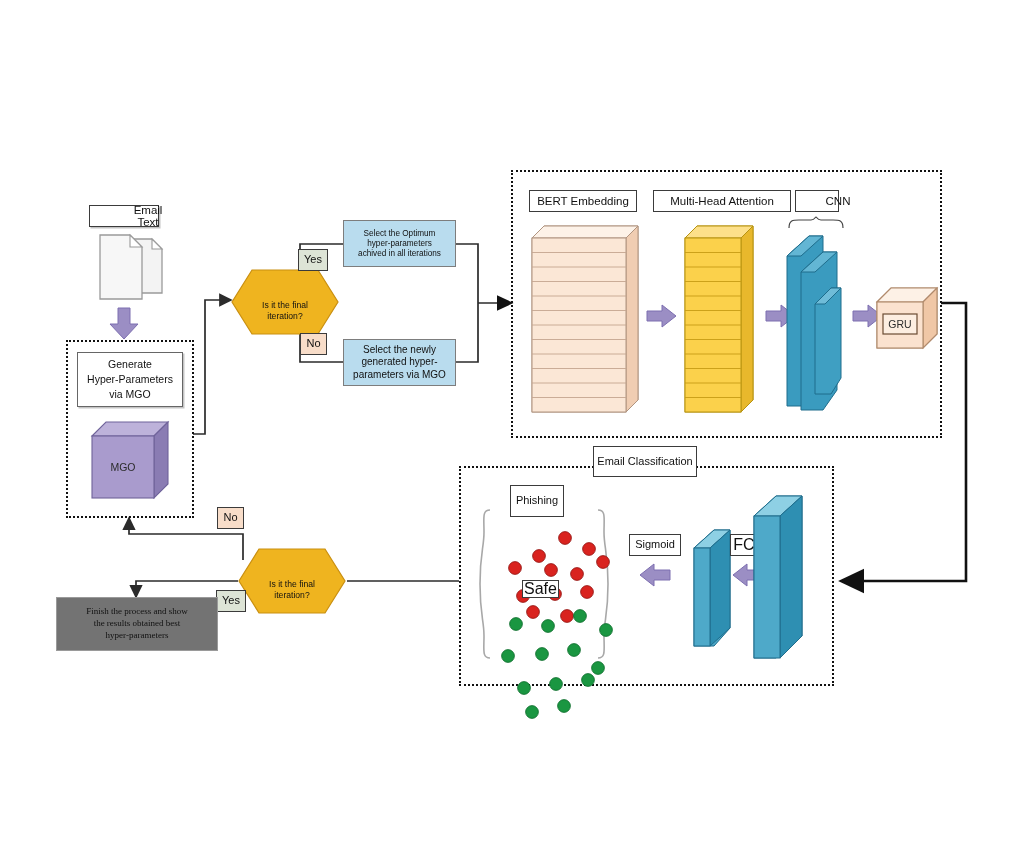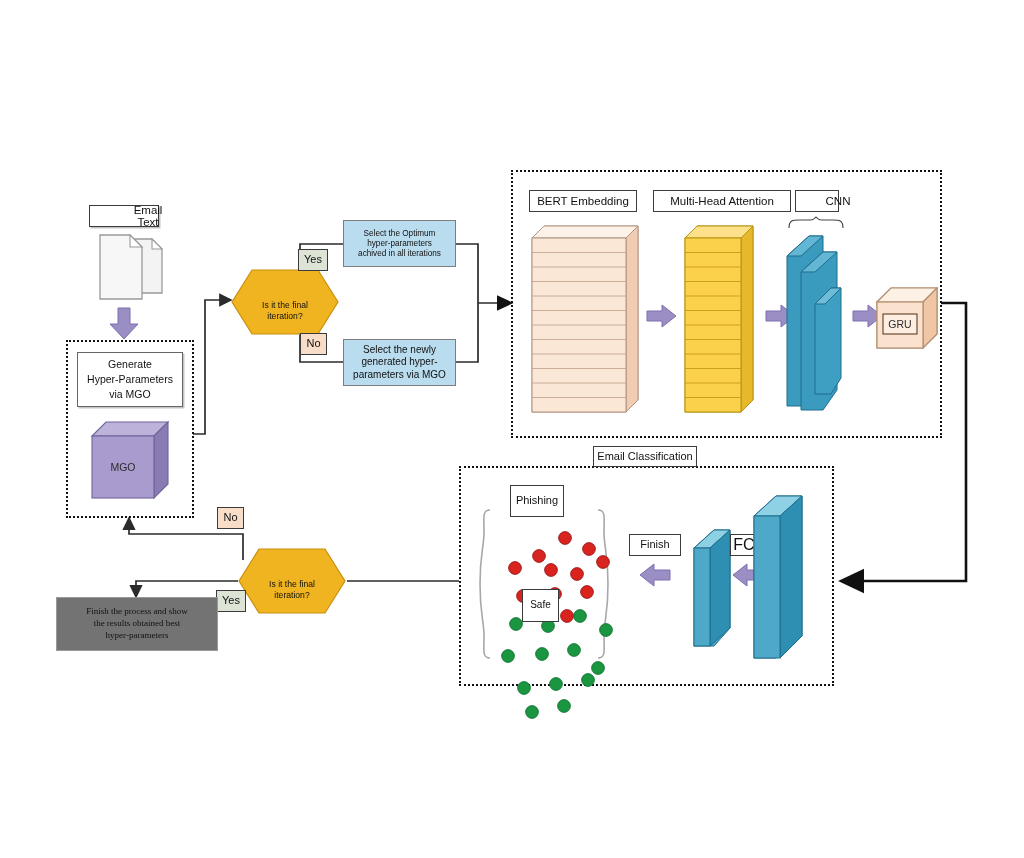--- a/index.html
+++ b/index.html
@@ -227,21 +227,21 @@
 
   <svg class="abs" style="left:875px;top:286px;width:66px;height:66px;">
     <path d="M2,16 L16,2 L62,2 L62,48 L48,62 L2,62 Z" fill="#fbe2cf" stroke="#b08a6c" stroke-width="1.1"></path>
     <path d="M2,16 L16,2 L62,2 L48,16 Z" fill="#fdf1e6" stroke="#b08a6c" stroke-width="1.1"></path>
     <path d="M48,16 L62,2 L62,48 L48,62 Z" fill="#f0c7a6" stroke="#b08a6c" stroke-width="1.1"></path>
     <rect x="2" y="16" width="46" height="46" fill="#fbe2cf" stroke="#b08a6c" stroke-width="1.1"></rect>
     <rect x="8" y="28" width="34" height="20" fill="#fdeee1" stroke="#6b4b33" stroke-width="1.2"></rect>
     <text x="25" y="42" text-anchor="middle" font-family="Liberation Sans, sans-serif" font-size="10.5" fill="#2b2b2b">GRU</text>
   </svg>
 
-  <div class="abs labelbox" style="left:593px;top:446px;width:104px;height:21px;font-size:11px;z-index:5;justify-content:center;">
+  <div class="abs labelbox" style="left:593px;top:446px;width:104px;height:31px;font-size:11px;z-index:5;justify-content:center;">
     <span class="txt">Email Classification</span>
   </div>
   <div class="abs dotted" style="left:459px;top:466px;width:375px;height:220px;"></div>
 
   <svg class="abs" style="left:478px;top:508px;width:132px;height:152px;">
     <path d="M12,2 C4,2 6,10 6,24 C6,40 2,44 2,76 C2,108 6,112 6,128 C6,142 4,150 12,150" fill="none" stroke="#a8a8a8" stroke-width="1.6"></path>
     <path d="M120,2 C128,2 126,10 126,24 C126,40 130,44 130,76 C130,108 126,112 126,128 C126,142 128,150 120,150" fill="none" stroke="#a8a8a8" stroke-width="1.6"></path>
   </svg>
 
   <div class="abs labelbox" style="left:510px;top:485px;width:54px;height:32px;font-size:11px;">
@@ -255,41 +255,41 @@
       <circle cx="54" cy="58" r="6.4" fill="#d9231f" stroke="#8e120f" stroke-width="0.8"></circle>
       <circle cx="106" cy="50" r="6.4" fill="#d9231f" stroke="#8e120f" stroke-width="0.8"></circle>
       <circle cx="26" cy="84" r="6.4" fill="#d9231f" stroke="#8e120f" stroke-width="0.8"></circle>
       <circle cx="58" cy="82" r="6.4" fill="#d9231f" stroke="#8e120f" stroke-width="0.8"></circle>
       <circle cx="90" cy="80" r="6.4" fill="#d9231f" stroke="#8e120f" stroke-width="0.8"></circle>
       <circle cx="36" cy="100" r="6.4" fill="#d9231f" stroke="#8e120f" stroke-width="0.8"></circle>
       <circle cx="70" cy="104" r="6.4" fill="#d9231f" stroke="#8e120f" stroke-width="0.8"></circle>
       <circle cx="80" cy="62" r="6.4" fill="#d9231f" stroke="#8e120f" stroke-width="0.8"></circle>
     </svg>
 
-  <div class="abs labelbox" style="left:522px;top:580px;width:37px;height:33px;font-size:10px;z-index:4;margin-top:9px;">
+  <div class="abs labelbox" style="left:522px;top:580px;width:37px;height:18px;font-size:16px;z-index:4;">
     <span class="txt">Safe</span>
   </div>
   <svg class="abs" style="left:494px;top:604px;width:122px;height:62px;">
       <circle cx="22" cy="20" r="6.4" fill="#1a9641" stroke="#0d6b2b" stroke-width="0.8"></circle>
       <circle cx="54" cy="22" r="6.4" fill="#1a9641" stroke="#0d6b2b" stroke-width="0.8"></circle>
       <circle cx="86" cy="12" r="6.4" fill="#1a9641" stroke="#0d6b2b" stroke-width="0.8"></circle>
       <circle cx="112" cy="26" r="6.4" fill="#1a9641" stroke="#0d6b2b" stroke-width="0.8"></circle>
       <circle cx="14" cy="52" r="6.4" fill="#1a9641" stroke="#0d6b2b" stroke-width="0.8"></circle>
       <circle cx="48" cy="50" r="6.4" fill="#1a9641" stroke="#0d6b2b" stroke-width="0.8"></circle>
       <circle cx="80" cy="46" r="6.4" fill="#1a9641" stroke="#0d6b2b" stroke-width="0.8"></circle>
       <circle cx="104" cy="64" r="6.4" fill="#1a9641" stroke="#0d6b2b" stroke-width="0.8"></circle>
       <circle cx="30" cy="84" r="6.4" fill="#1a9641" stroke="#0d6b2b" stroke-width="0.8"></circle>
       <circle cx="62" cy="80" r="6.4" fill="#1a9641" stroke="#0d6b2b" stroke-width="0.8"></circle>
       <circle cx="94" cy="76" r="6.4" fill="#1a9641" stroke="#0d6b2b" stroke-width="0.8"></circle>
       <circle cx="38" cy="108" r="6.4" fill="#1a9641" stroke="#0d6b2b" stroke-width="0.8"></circle>
       <circle cx="70" cy="102" r="6.4" fill="#1a9641" stroke="#0d6b2b" stroke-width="0.8"></circle>
     </svg>
 
   <div class="abs labelbox" style="left:629px;top:534px;width:52px;height:22px;font-size:11px;">
-    <span class="txt">Finish</span>
+    <span class="txt">Sigmoid</span>
   </div>
   <svg class="abs" style="left:638px;top:562px;width:34px;height:28px;">
     <path d="M32,8 L16,8 L16,2 L2,13 L16,24 L16,18 L32,18 Z" fill="#9b8ec4" stroke="#7d6fb0" stroke-width="1"></path>
   </svg>
 
   <svg class="abs" style="left:692px;top:518px;width:44px;height:140px;">
     <path d="M2,30 L22,12 L38,12 L38,110 L22,128 L2,128 Z" fill="#4ea9c9" stroke="#1f6d8c" stroke-width="1"></path>
     <path d="M2,30 L22,12 L38,12 L18,30 Z" fill="#8ed0e4" stroke="#1f6d8c" stroke-width="1"></path>
     <path d="M18,30 L38,12 L38,110 L18,128 Z" fill="#2e8fb2" stroke="#1f6d8c" stroke-width="1"></path>
     <rect x="2" y="30" width="16" height="98" fill="#4ea9c9" stroke="#1f6d8c" stroke-width="1"></rect>

